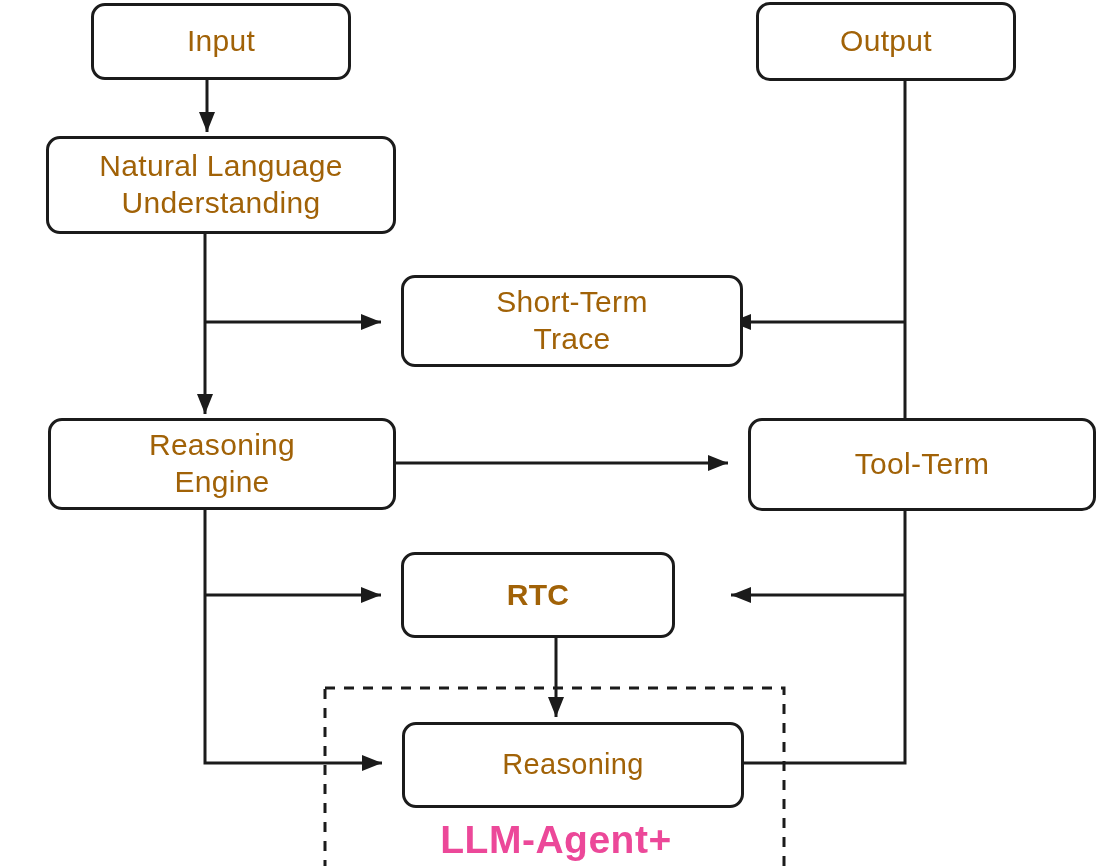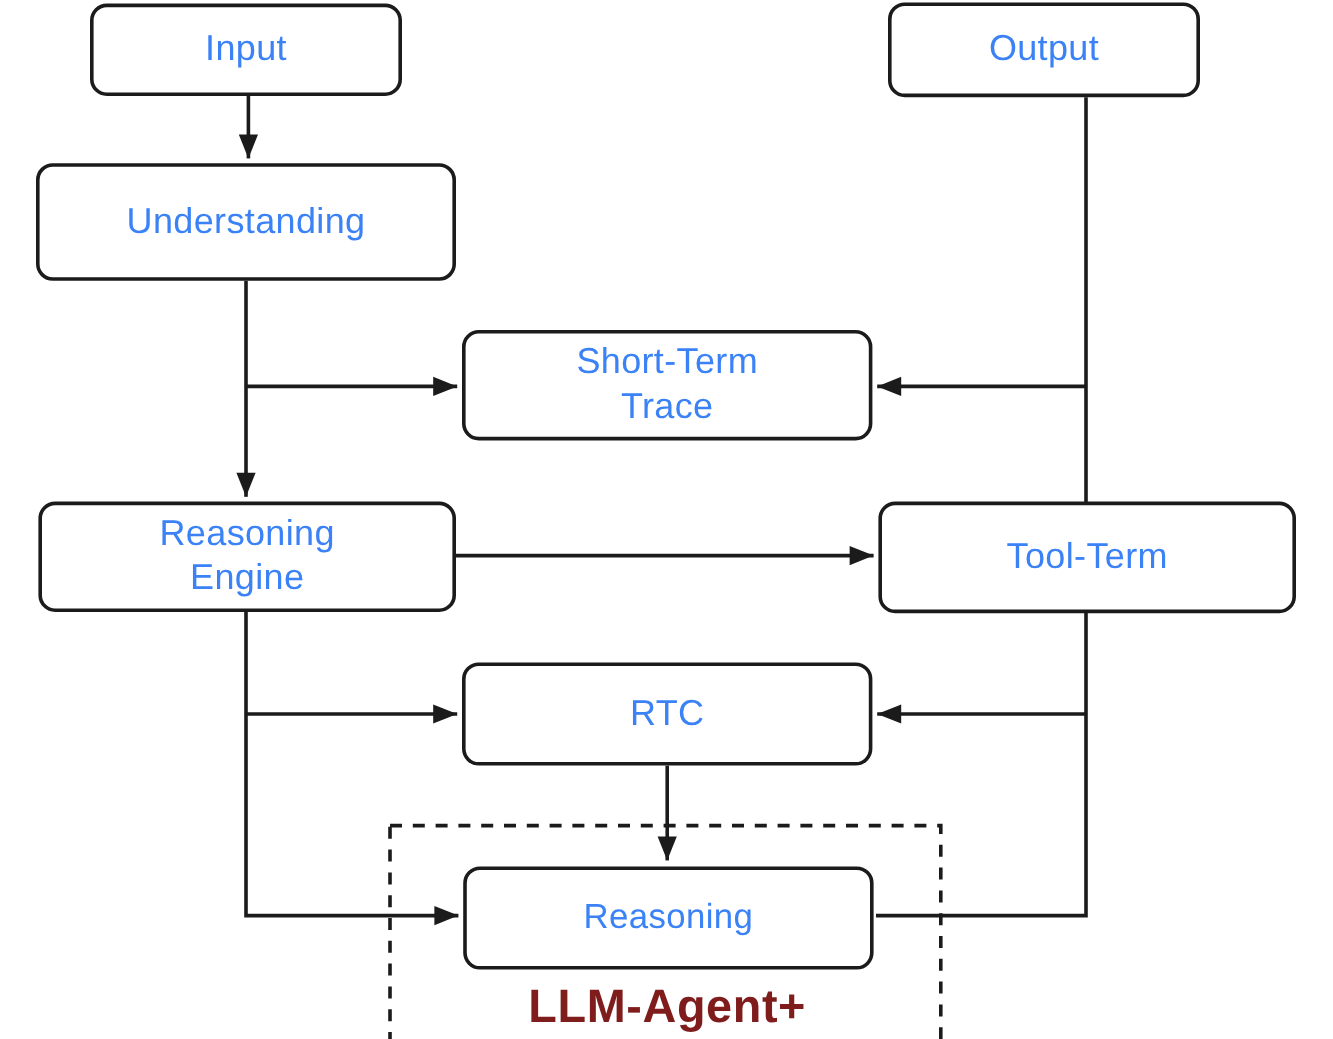--- a/index.html
+++ b/index.html
@@ -19,35 +19,36 @@
   .node {
     position: absolute;
     box-sizing: border-box;
     background: #ffffff;
     border: 3px solid #1b1b1b;
     border-radius: 14px;
     display: flex;
     flex-direction: column;
     justify-content: center;
     text-align: center;
-    color: #3b82f6;
+    color: #a16207;
     font-size: 30px;
     line-height: 1.22;
     letter-spacing: 0.3px;
+    margin-left: 16px;
   }
   .node .ln { white-space: nowrap; }
   .group-label {
     position: absolute;
     left: 326px;
     top: 818px;
     width: 460px;
     text-align: center;
     font-size: 39px;
     font-weight: bold;
-    color: #7f1d1d;
+    color: #ec4899;
     letter-spacing: 0.5px;
   }
 </style>
 </head>
 <body>
 
 <div class="stage">
 
   <svg class="wires" viewBox="0 0 1111 866">
     <defs>
@@ -83,38 +84,39 @@
 
   <div class="node" style="left:75px; top:3px; width:260px; height:77px;">
     <span class="ln">Input</span>
   </div>
 
   <div class="node" style="left:740px; top:2px; width:260px; height:79px;">
     <span class="ln">Output</span>
   </div>
 
   <div class="node" style="left:30px; top:136px; width:350px; height:98px;">
+    <span class="ln">Natural Language</span>
     <span class="ln">Understanding</span>
   </div>
 
   <div class="node" style="left:385px; top:275px; width:342px; height:92px;">
     <span class="ln">Short-Term</span>
     <span class="ln">Trace</span>
   </div>
 
   <div class="node" style="left:32px; top:418px; width:348px; height:92px;">
     <span class="ln">Reasoning</span>
     <span class="ln">Engine</span>
   </div>
 
   <div class="node" style="left:732px; top:418px; width:348px; height:93px;gap:32px;">
     <span class="ln">Tool-Term</span>
   </div>
 
-  <div class="node" style="left:385px; top:552px; width:342px; height:86px;">
+  <div class="node" style="left:385px; top:552px; width:274px; height:86px;font-weight:bold;">
     <span class="ln">RTC</span>
   </div>
 
   <div class="node" style="left:386px; top:722px; width:342px; height:86px; font-size:29px;">
     <span class="ln">Reasoning</span>
   </div>
 
   <div class="group-label">LLM-Agent+</div>
 
 </div>

